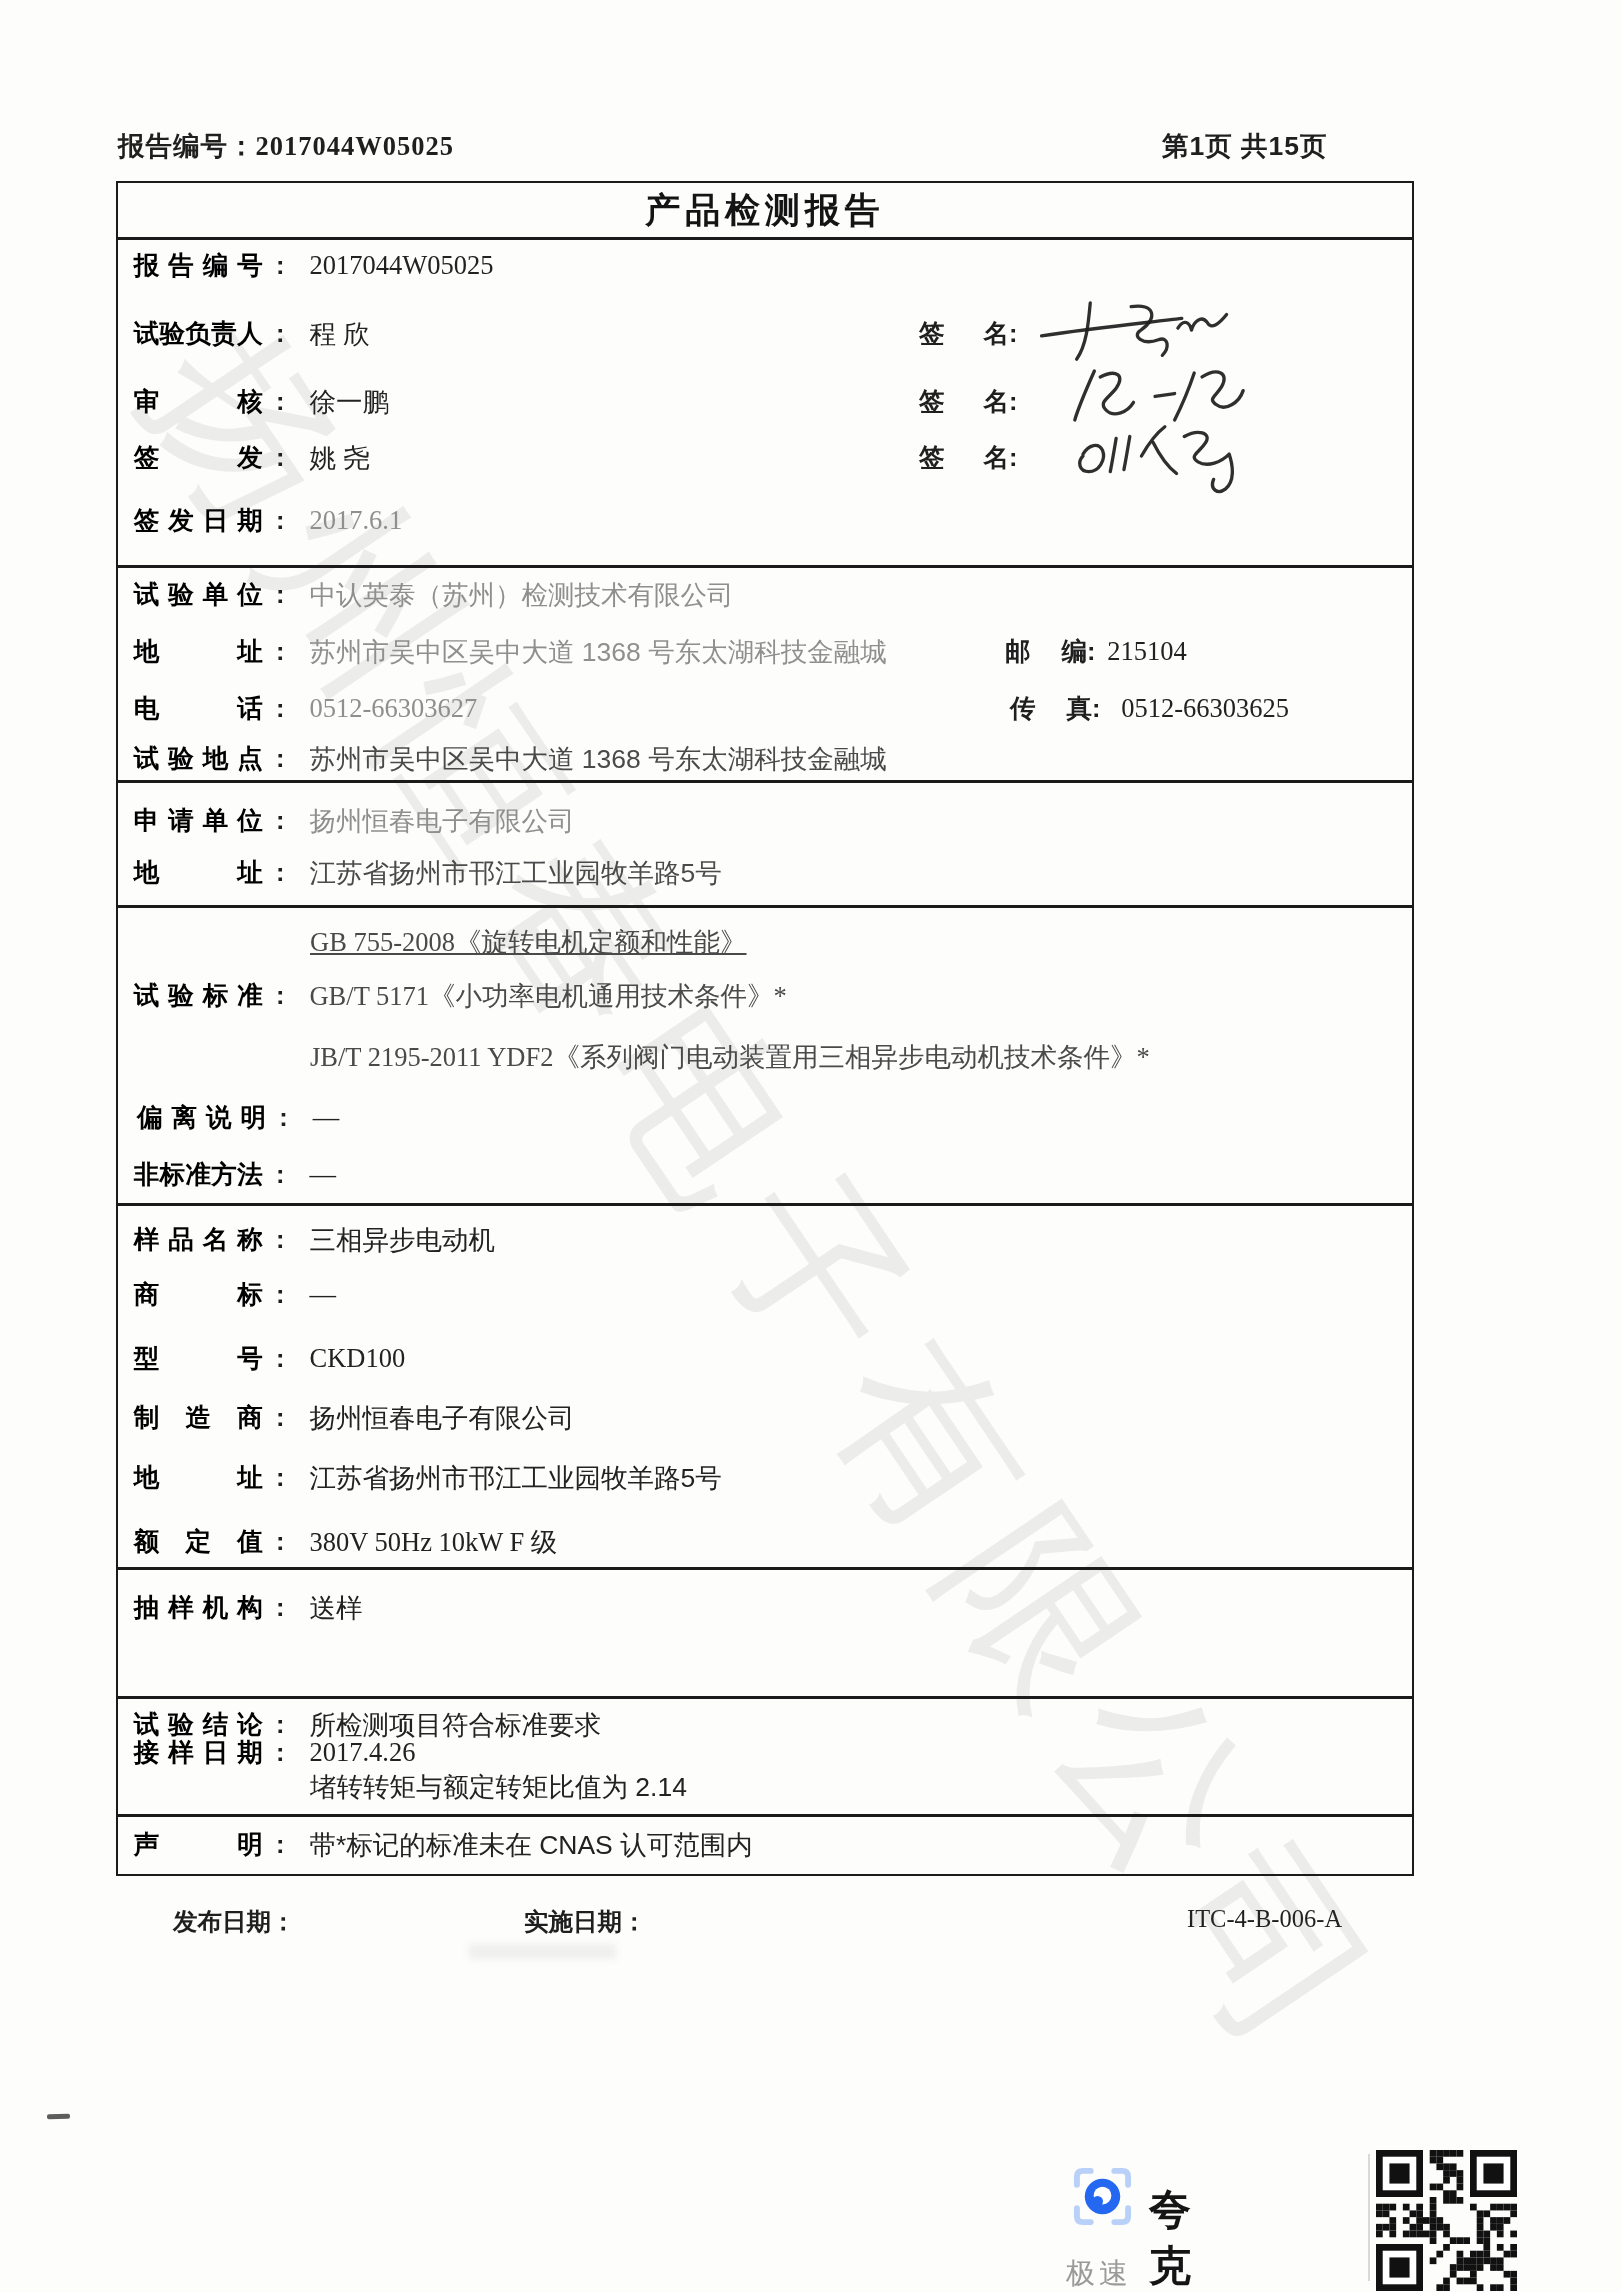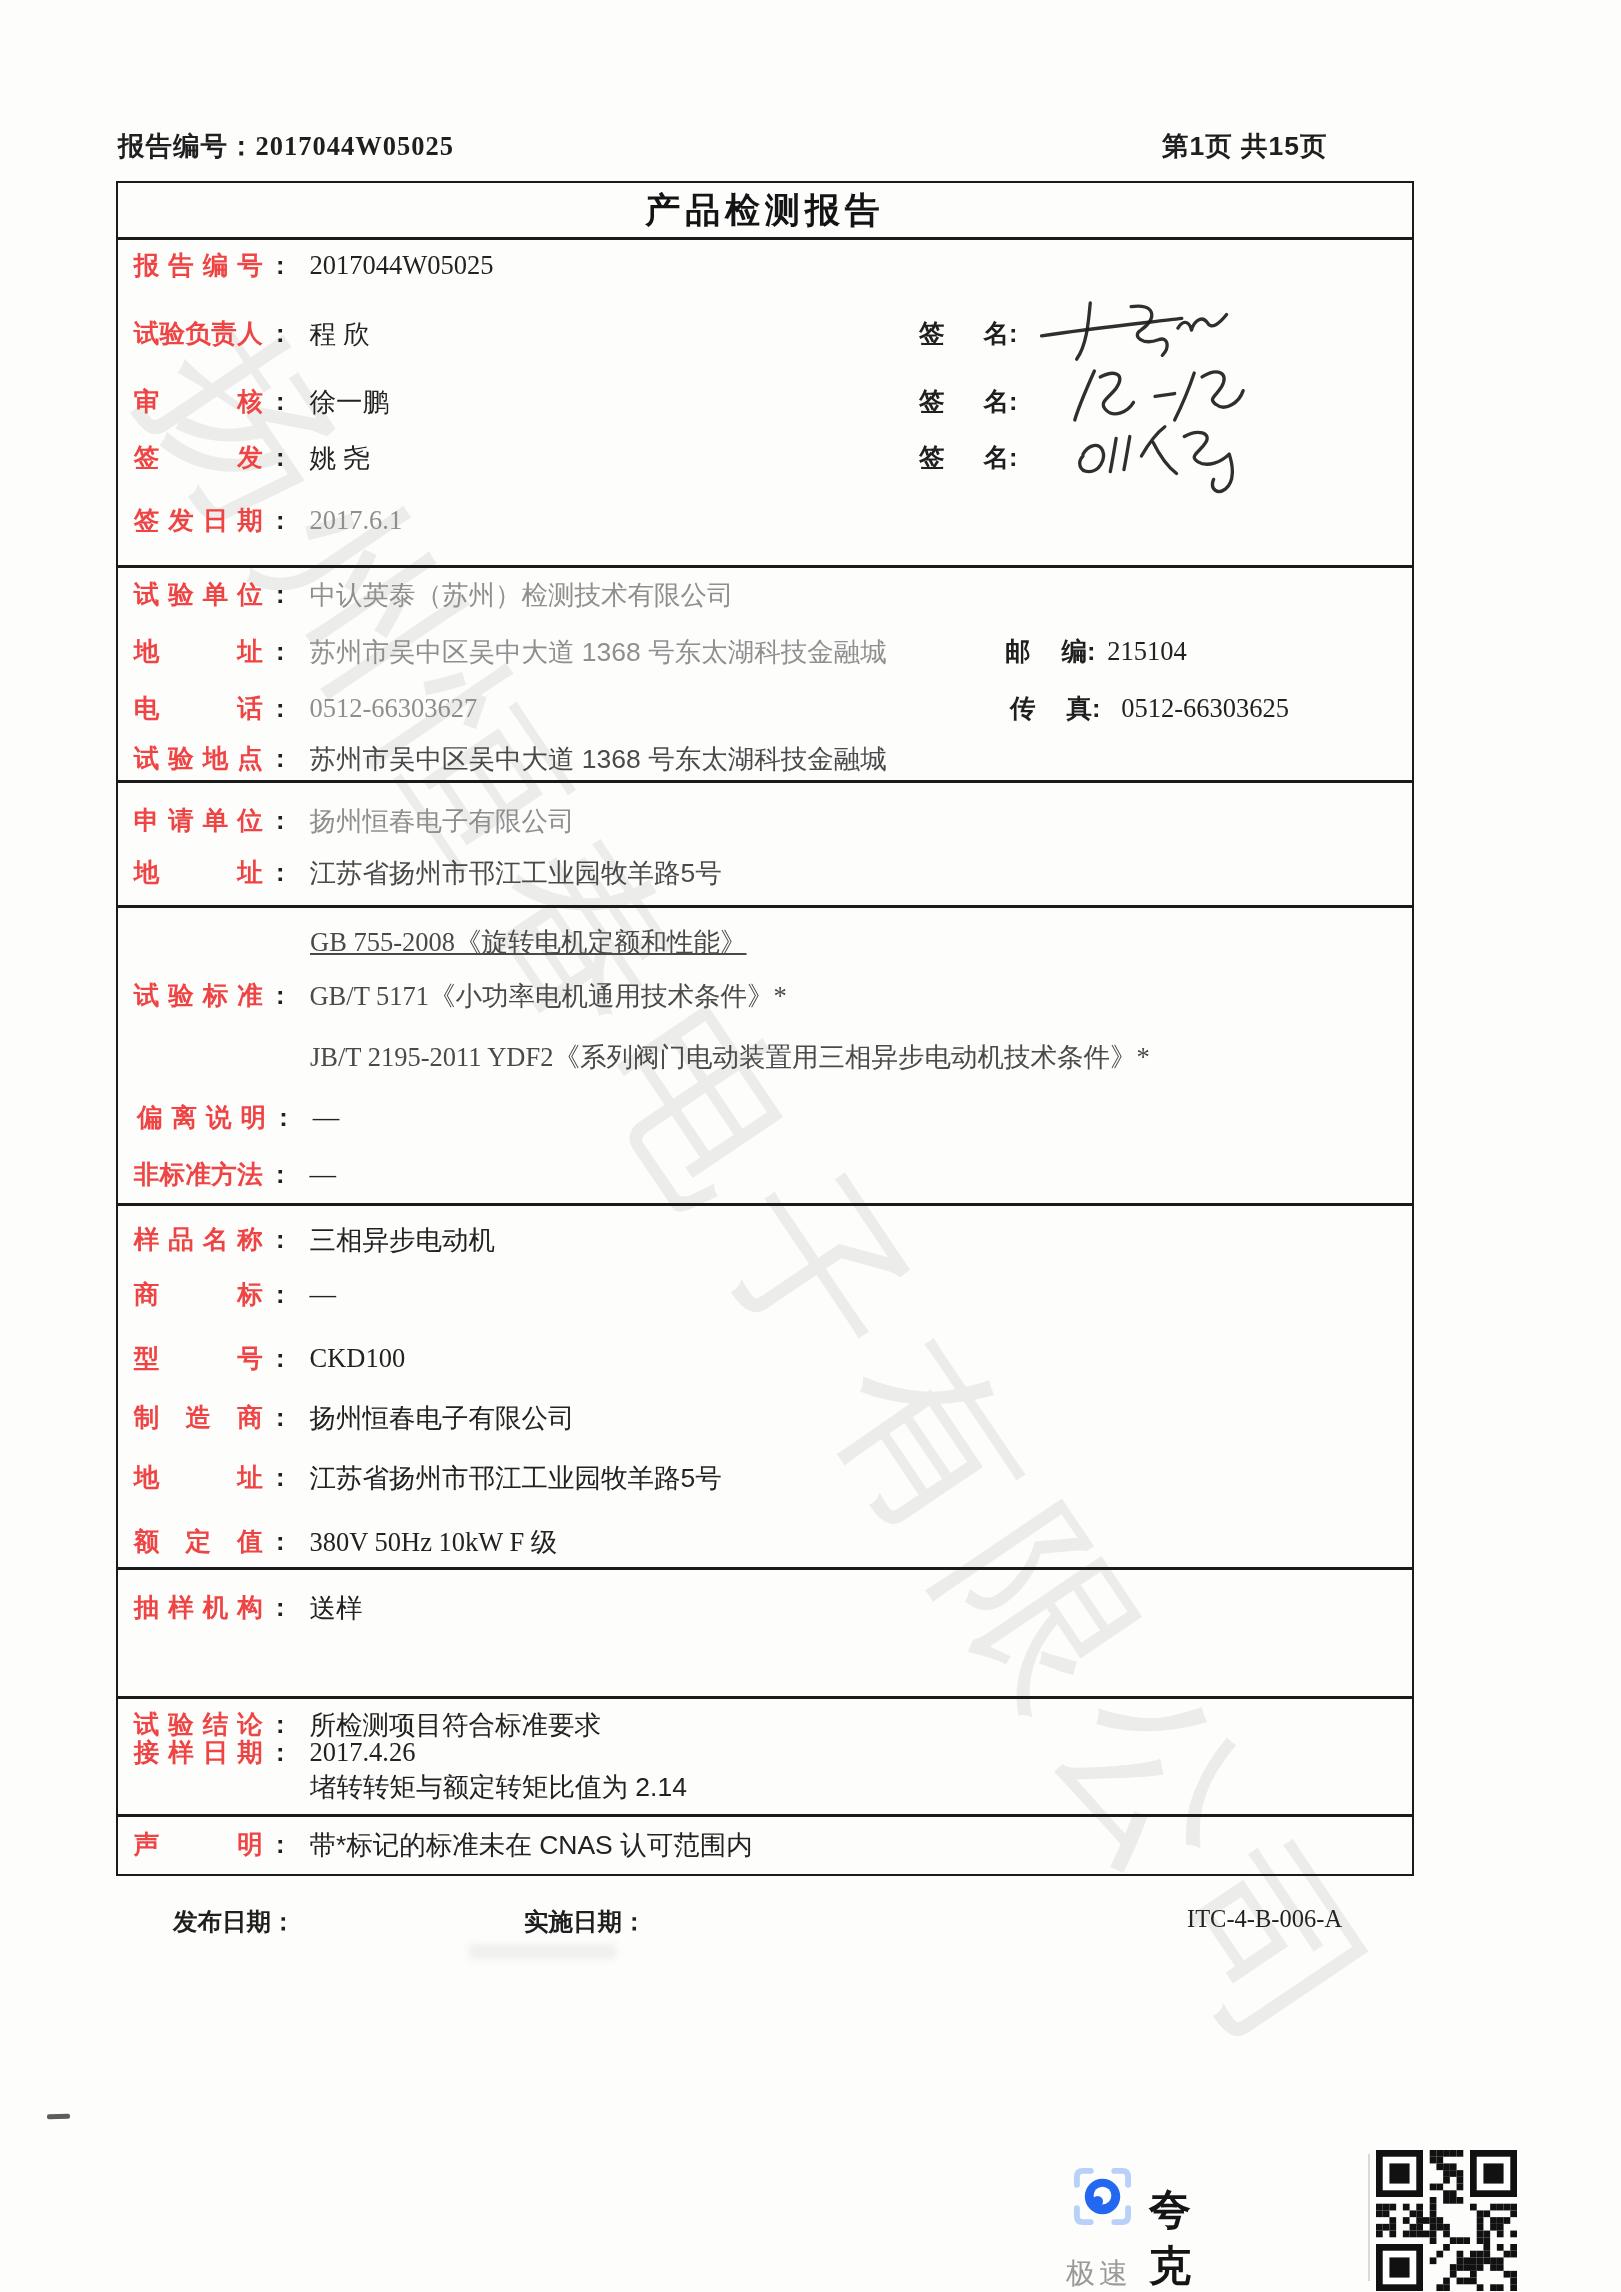--- a/index.html
+++ b/index.html
@@ -37,21 +37,21 @@
     font-size:35px;font-weight:700;letter-spacing:4.9px;color:#141414;
   }
   .hline{position:absolute;left:0;width:100%;height:2.9px;background:#1b1b1b;}
 
   .row{
     position:absolute;left:0;width:100%;height:33px;padding-left:15.7px;
     display:flex;align-items:center;box-sizing:border-box;
   }
   .lbl{
     display:inline-block;width:129px;flex:0 0 129px;
-    font-size:25.5px;font-weight:600;color:#ef4444;
+    font-size:25.5px;font-weight:600;color:#000000;
     text-align:justify;text-align-last:justify;
   }
   .colon{display:inline-block;width:35px;flex:0 0 35px;text-align:center;font-size:25.5px;font-weight:600;}
   .val{font-size:26.5px;color:#222;white-space:nowrap;margin-left:11.8px;}
   .val.faded{color:#8f8f8f;}
   .val.mid{color:#4a4a4a;}
   .indent{padding-left:192px;}
 
   .sub{position:absolute;display:flex;align-items:center;height:33px;top:0;}
   .sub .lbl2{display:inline-block;width:90px;font-size:25.5px;font-weight:600;

